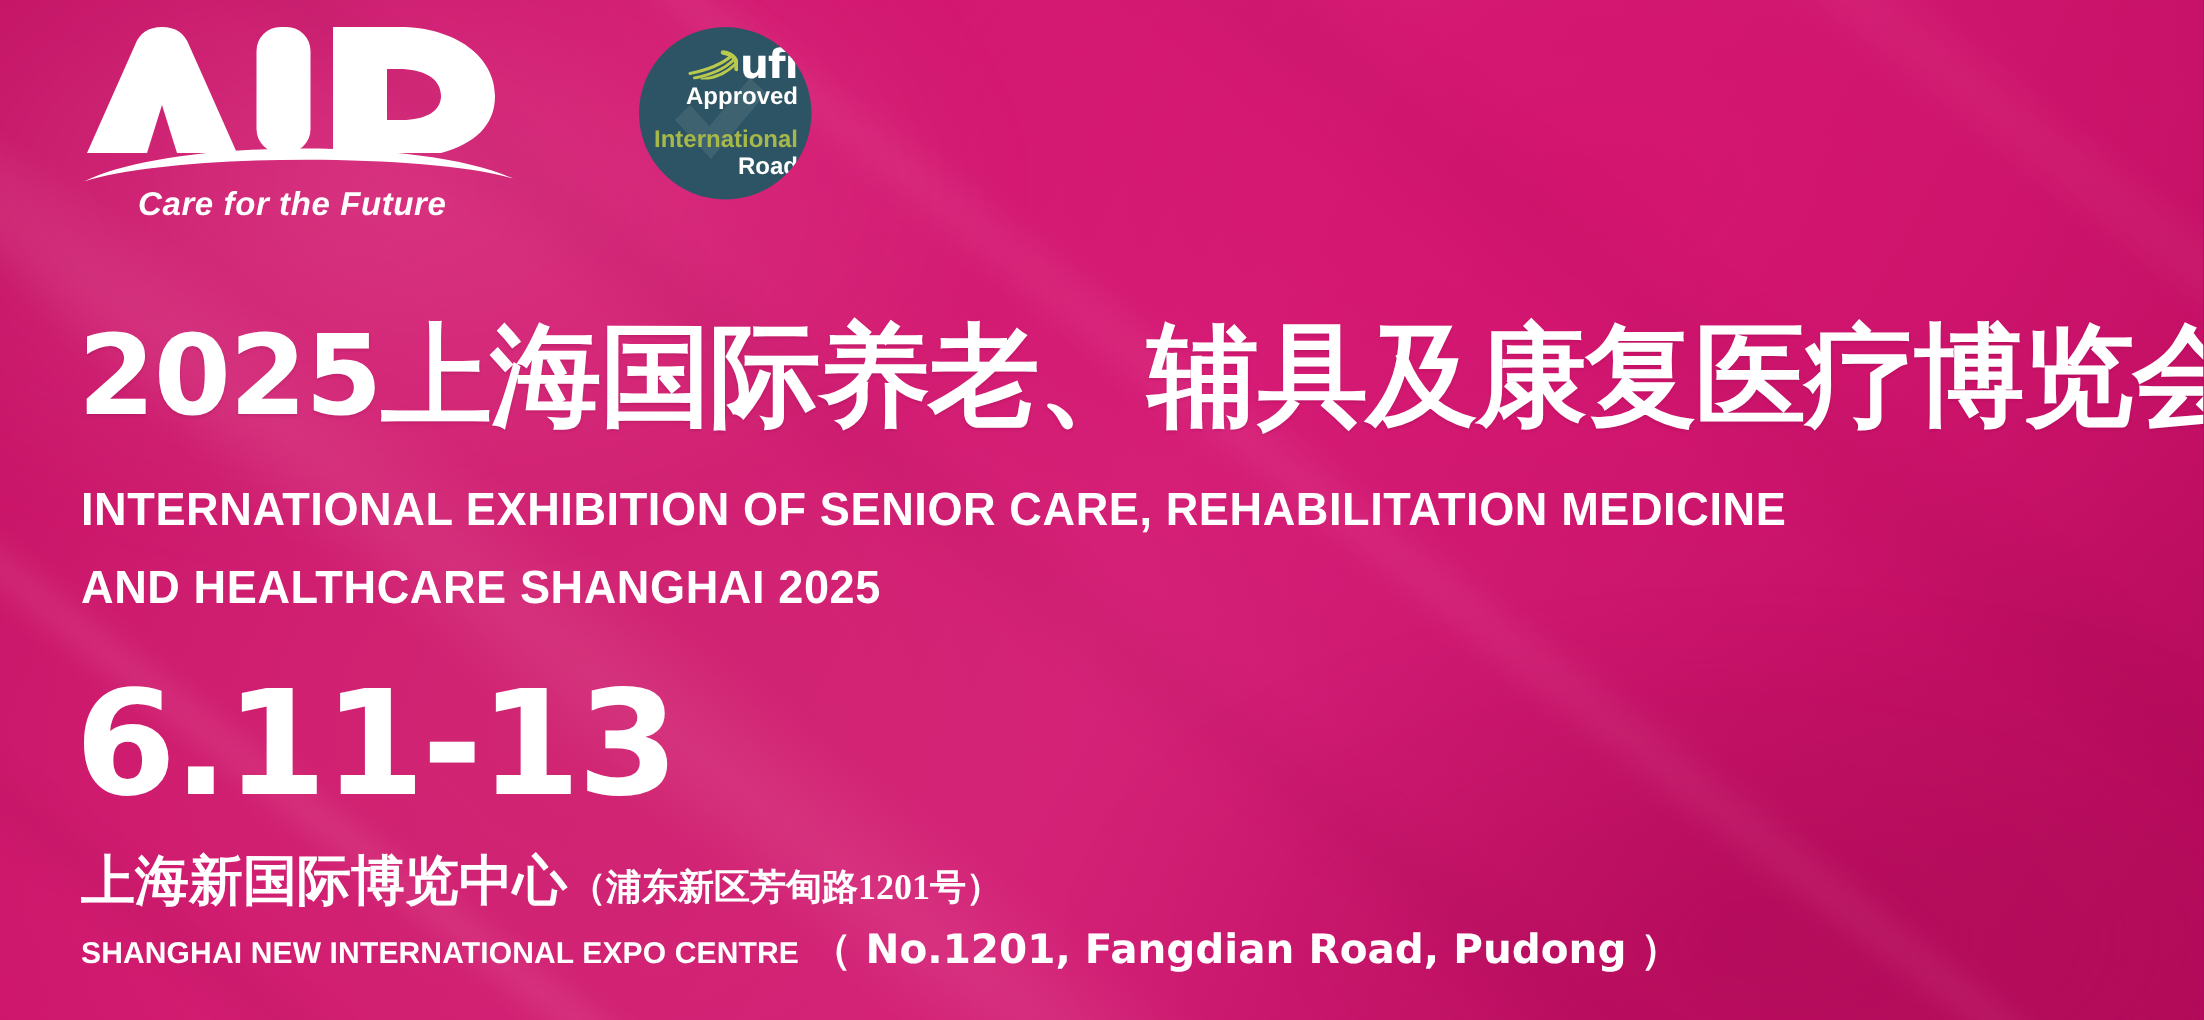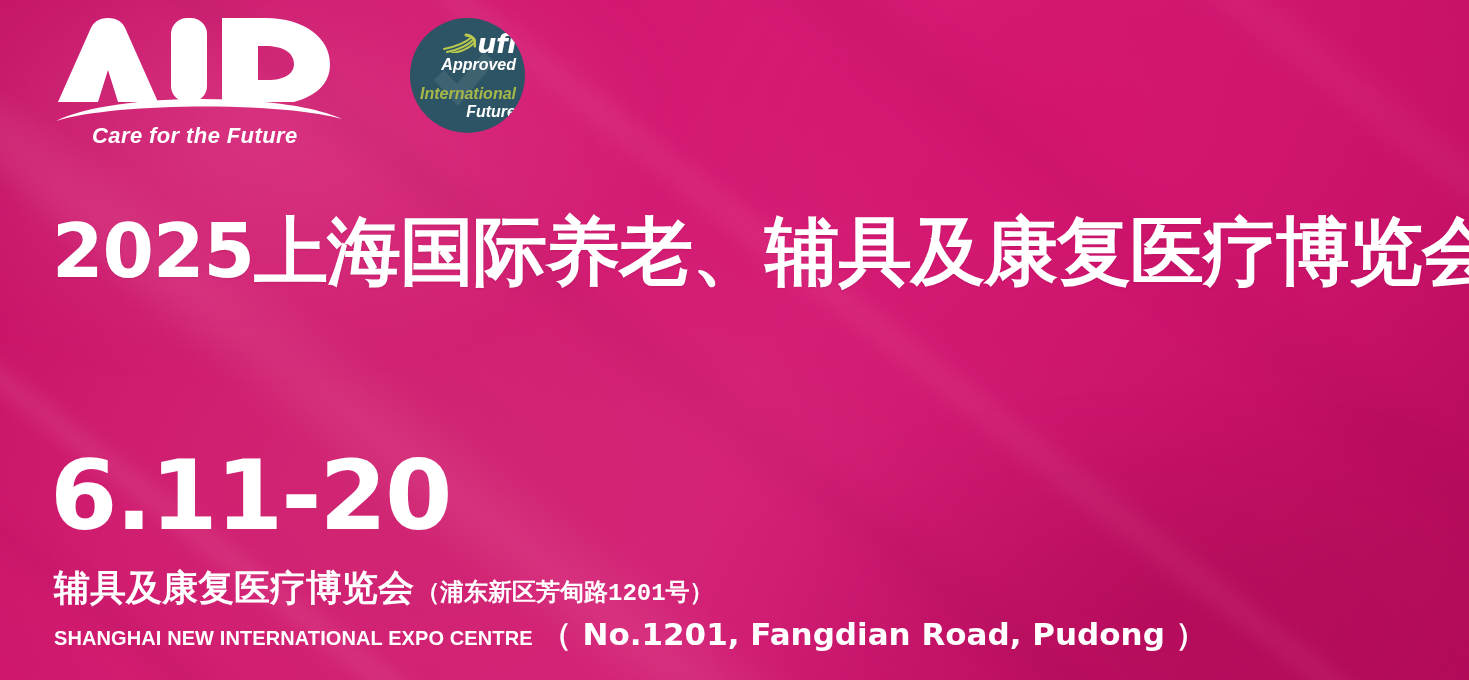--- a/index.html
+++ b/index.html
@@ -71,26 +71,25 @@
     font-style:italic;
     font-weight:600;
     font-size:22px;
     letter-spacing:.4px;
     color:#ffffff;
     white-space:nowrap;
   }
 
   
   #ufi-badge{
-    position:absolute; left:410px; top:18px;
+    position:absolute; left:426px; top:18px;
     width:115px; height:115px;
     border-radius:50%;
     background:#2d5464;
     overflow:hidden;
-    font-style:italic;
   }
   #ufi-check{
     position:absolute; left:14px; top:24px;
     width:78px; height:78px;
     opacity:.85;
   }
   #ufi-inner{
     position:absolute; inset:0;
     display:flex; flex-direction:column;
     align-items:flex-end; justify-content:center;
@@ -166,37 +165,37 @@
   }
   #venue-cn-main{
     font-family:"DejaVu Sans","Liberation Sans",sans-serif;
     font-weight:700;
     font-size:36px;
     line-height:44px;
     color:#ffffff;
     letter-spacing:0px;
   }
   #venue-cn-sub{
-    font-family:Liberation Mono, monospace;
+    font-family:Liberation Serif, serif;
     font-weight:700;
     font-size:24px;
     line-height:44px;
     color:#ffffff;
     margin-left:2px;
   }
   #venue-en{
     position:absolute; left:54px; top:617px;
     display:flex; align-items:baseline;
     white-space:nowrap;
     font-family:"Liberation Sans","DejaVu Sans",sans-serif;
     font-weight:700;
     color:#ffffff;
   }
   #venue-en-main{ font-size:20px; line-height:34px; letter-spacing:.1px; }
-  #venue-en-sub{ font-size:31px; line-height:34px; margin-left:8px;
+  #venue-en-sub{ font-size:27px; line-height:34px; margin-left:8px;
                  font-family:"DejaVu Sans","Liberation Sans",sans-serif; }
 </style>
 </head>
 <body>
 
 <div id="banner">
 
   <div class="glow-tl"></div>
   <div class="glow-br"></div>
   <div class="streaks">
@@ -243,31 +242,35 @@
         <svg id="ufi-swoosh" viewBox="0 0 34 20">
           <path d="M2 16 C12 14 22 11 30 4" stroke="#b9c94e" stroke-width="2" fill="none" stroke-linecap="round"></path>
           <path d="M5 19 C15 17 24 14 31 7" stroke="#b9c94e" stroke-width="2" fill="none" stroke-linecap="round"></path>
           <path d="M10 20 C18 19 26 16 32 10" stroke="#b9c94e" stroke-width="2" fill="none" stroke-linecap="round"></path>
           <path d="M24 2 C31 3 34 7 33 13" stroke="#b9c94e" stroke-width="3" fill="none" stroke-linecap="round"></path>
         </svg>
         <span id="ufi-mark">ufi</span>
       </div>
       <div class="ufi-line">Approved</div>
       <div class="ufi-line olive">International</div>
-      <div class="ufi-line">Future</div>
+      <div class="ufi-line">Road</div>
     </div>
   </div>
 
   <div id="title-cn">2025上海国际养老、辅具及康复医疗博览会</div>
 
-
-  <div id="date">6.11-20</div>
+  <div id="title-en">
+    <div class="title-en-line">INTERNATIONAL EXHIBITION OF SENIOR CARE, REHABILITATION MEDICINE</div>
+    <div class="title-en-line">AND HEALTHCARE SHANGHAI 2025</div>
+  </div>
+
+  <div id="date">6.11-13</div>
 
   <div id="venue-cn">
-    <span id="venue-cn-main">辅具及康复医疗博览会</span>
+    <span id="venue-cn-main">上海新国际博览中心</span>
     <span id="venue-cn-sub">（浦东新区芳甸路1201号）</span>
   </div>
 
   <div id="venue-en">
     <span id="venue-en-main">SHANGHAI NEW INTERNATIONAL EXPO CENTRE</span>
     <span id="venue-en-sub">（ No.1201, Fangdian Road, Pudong ）</span>
   </div>
 
 </div>
 

